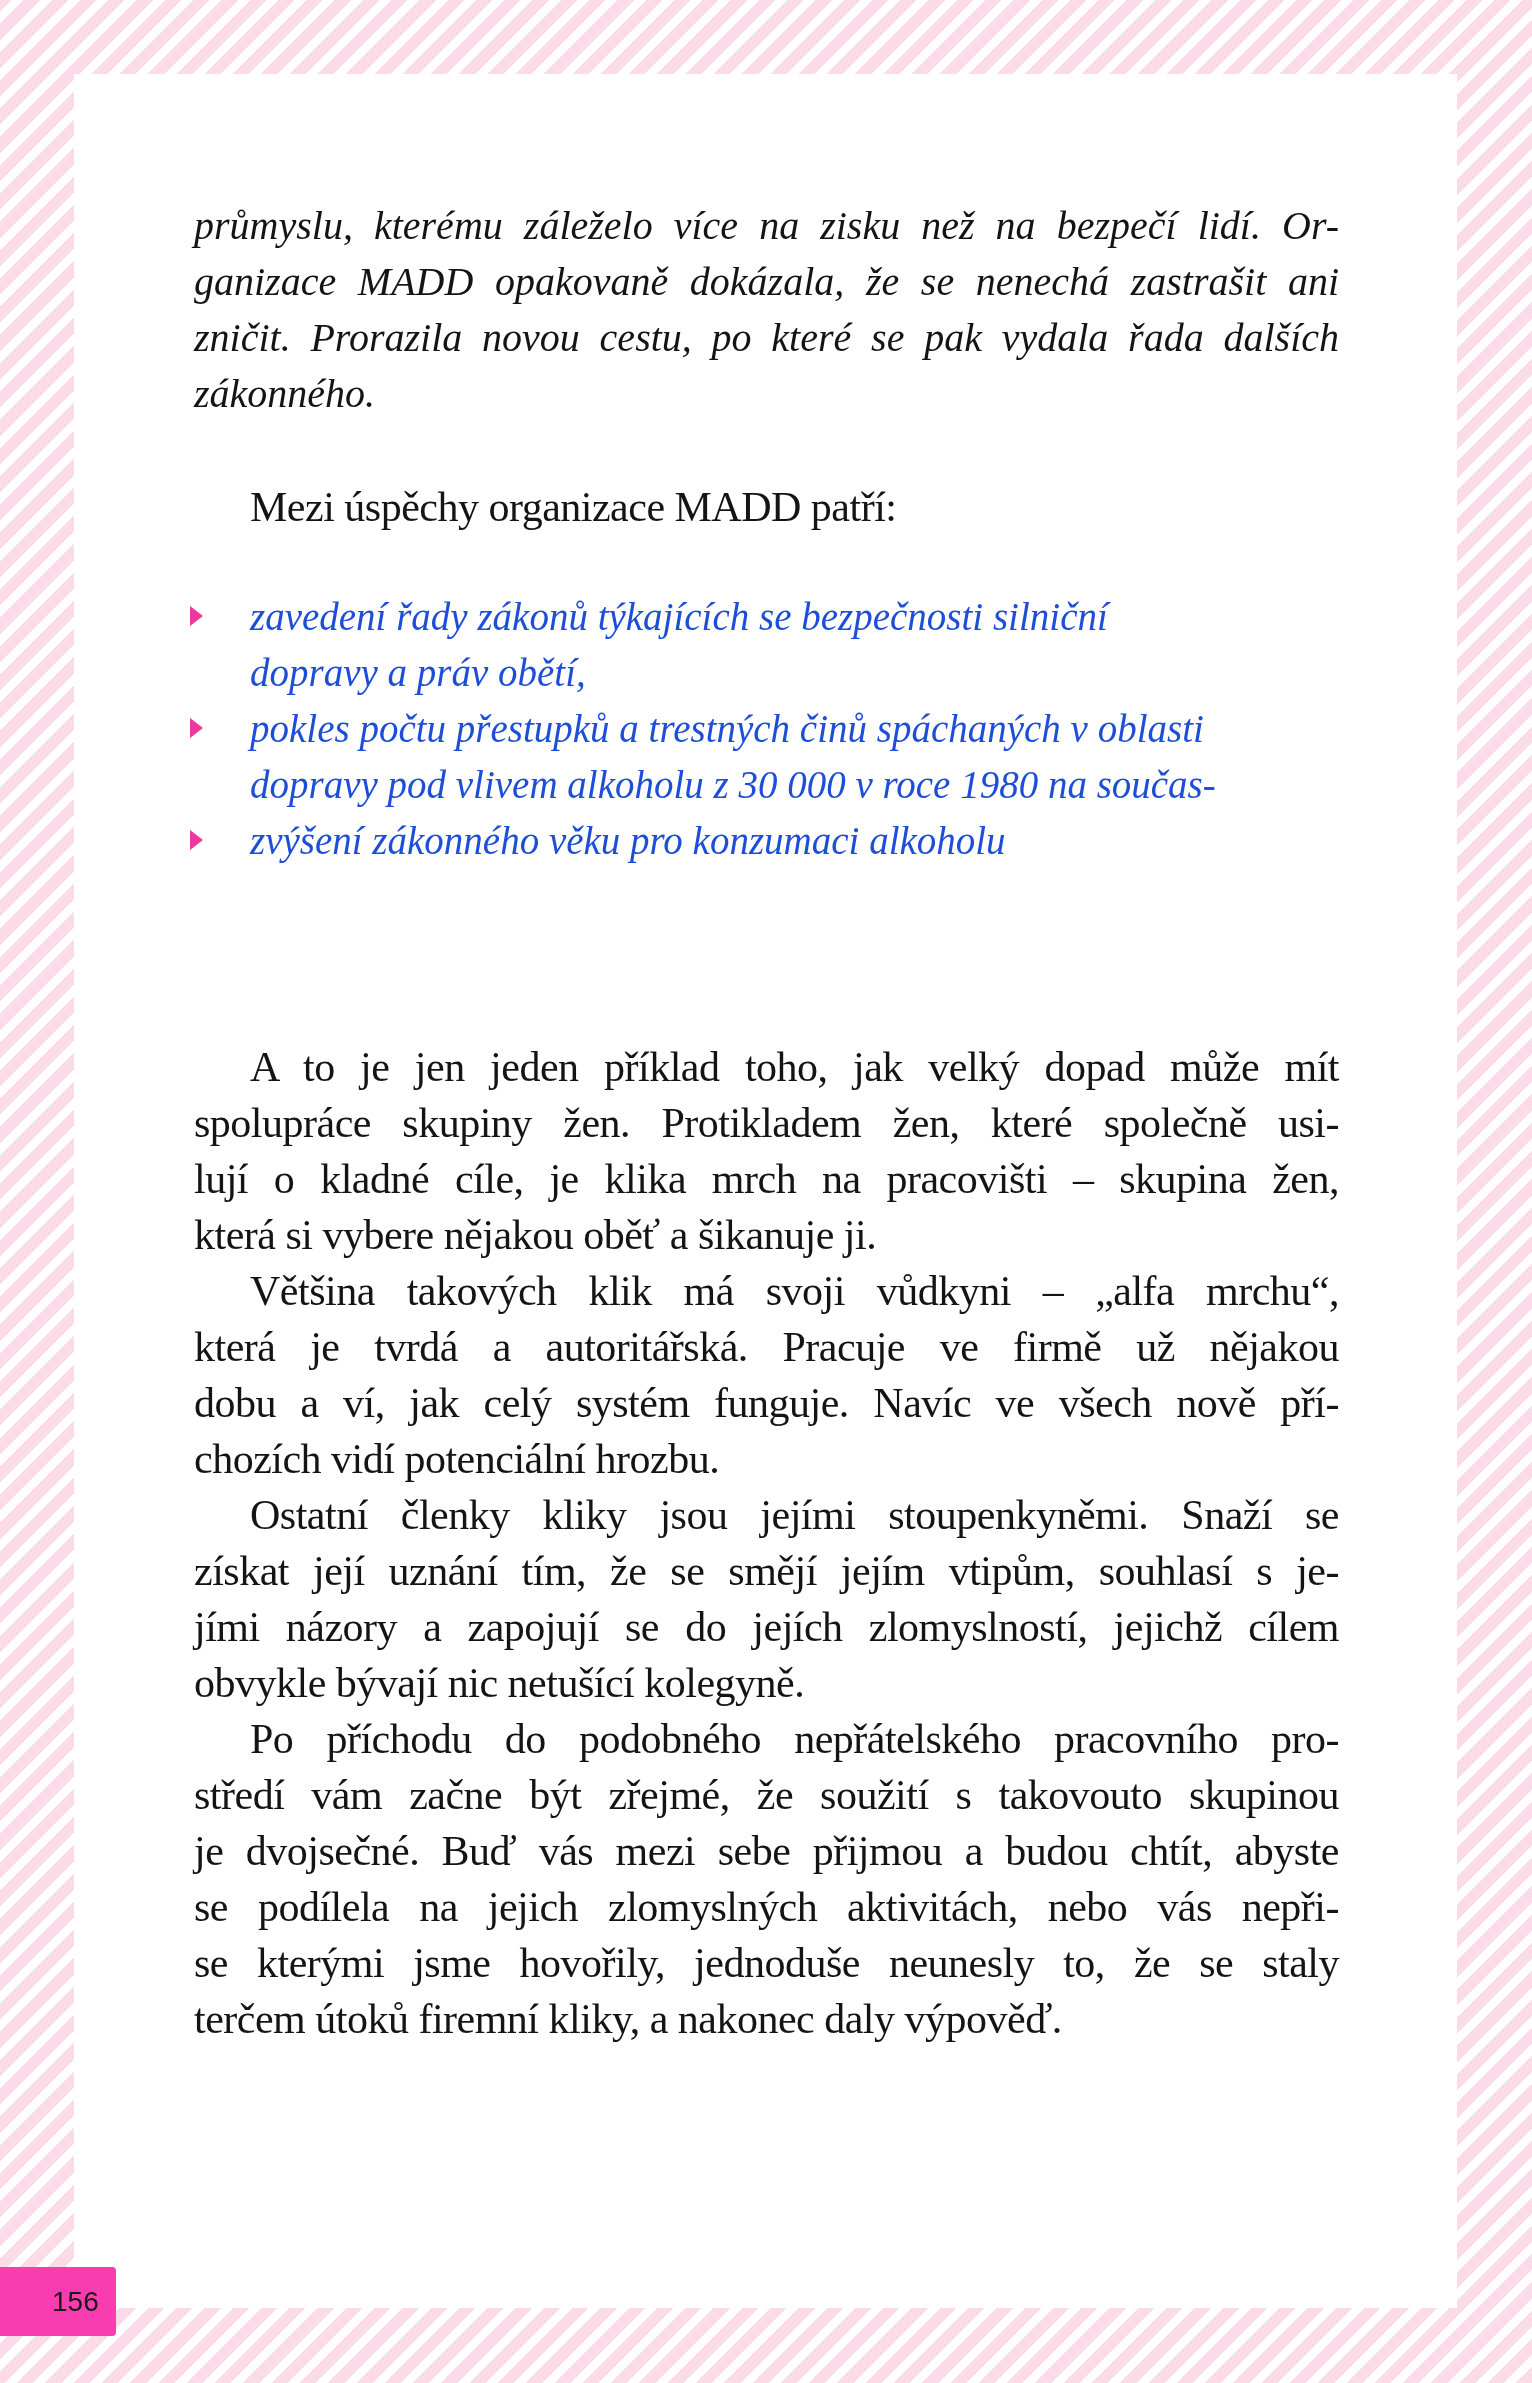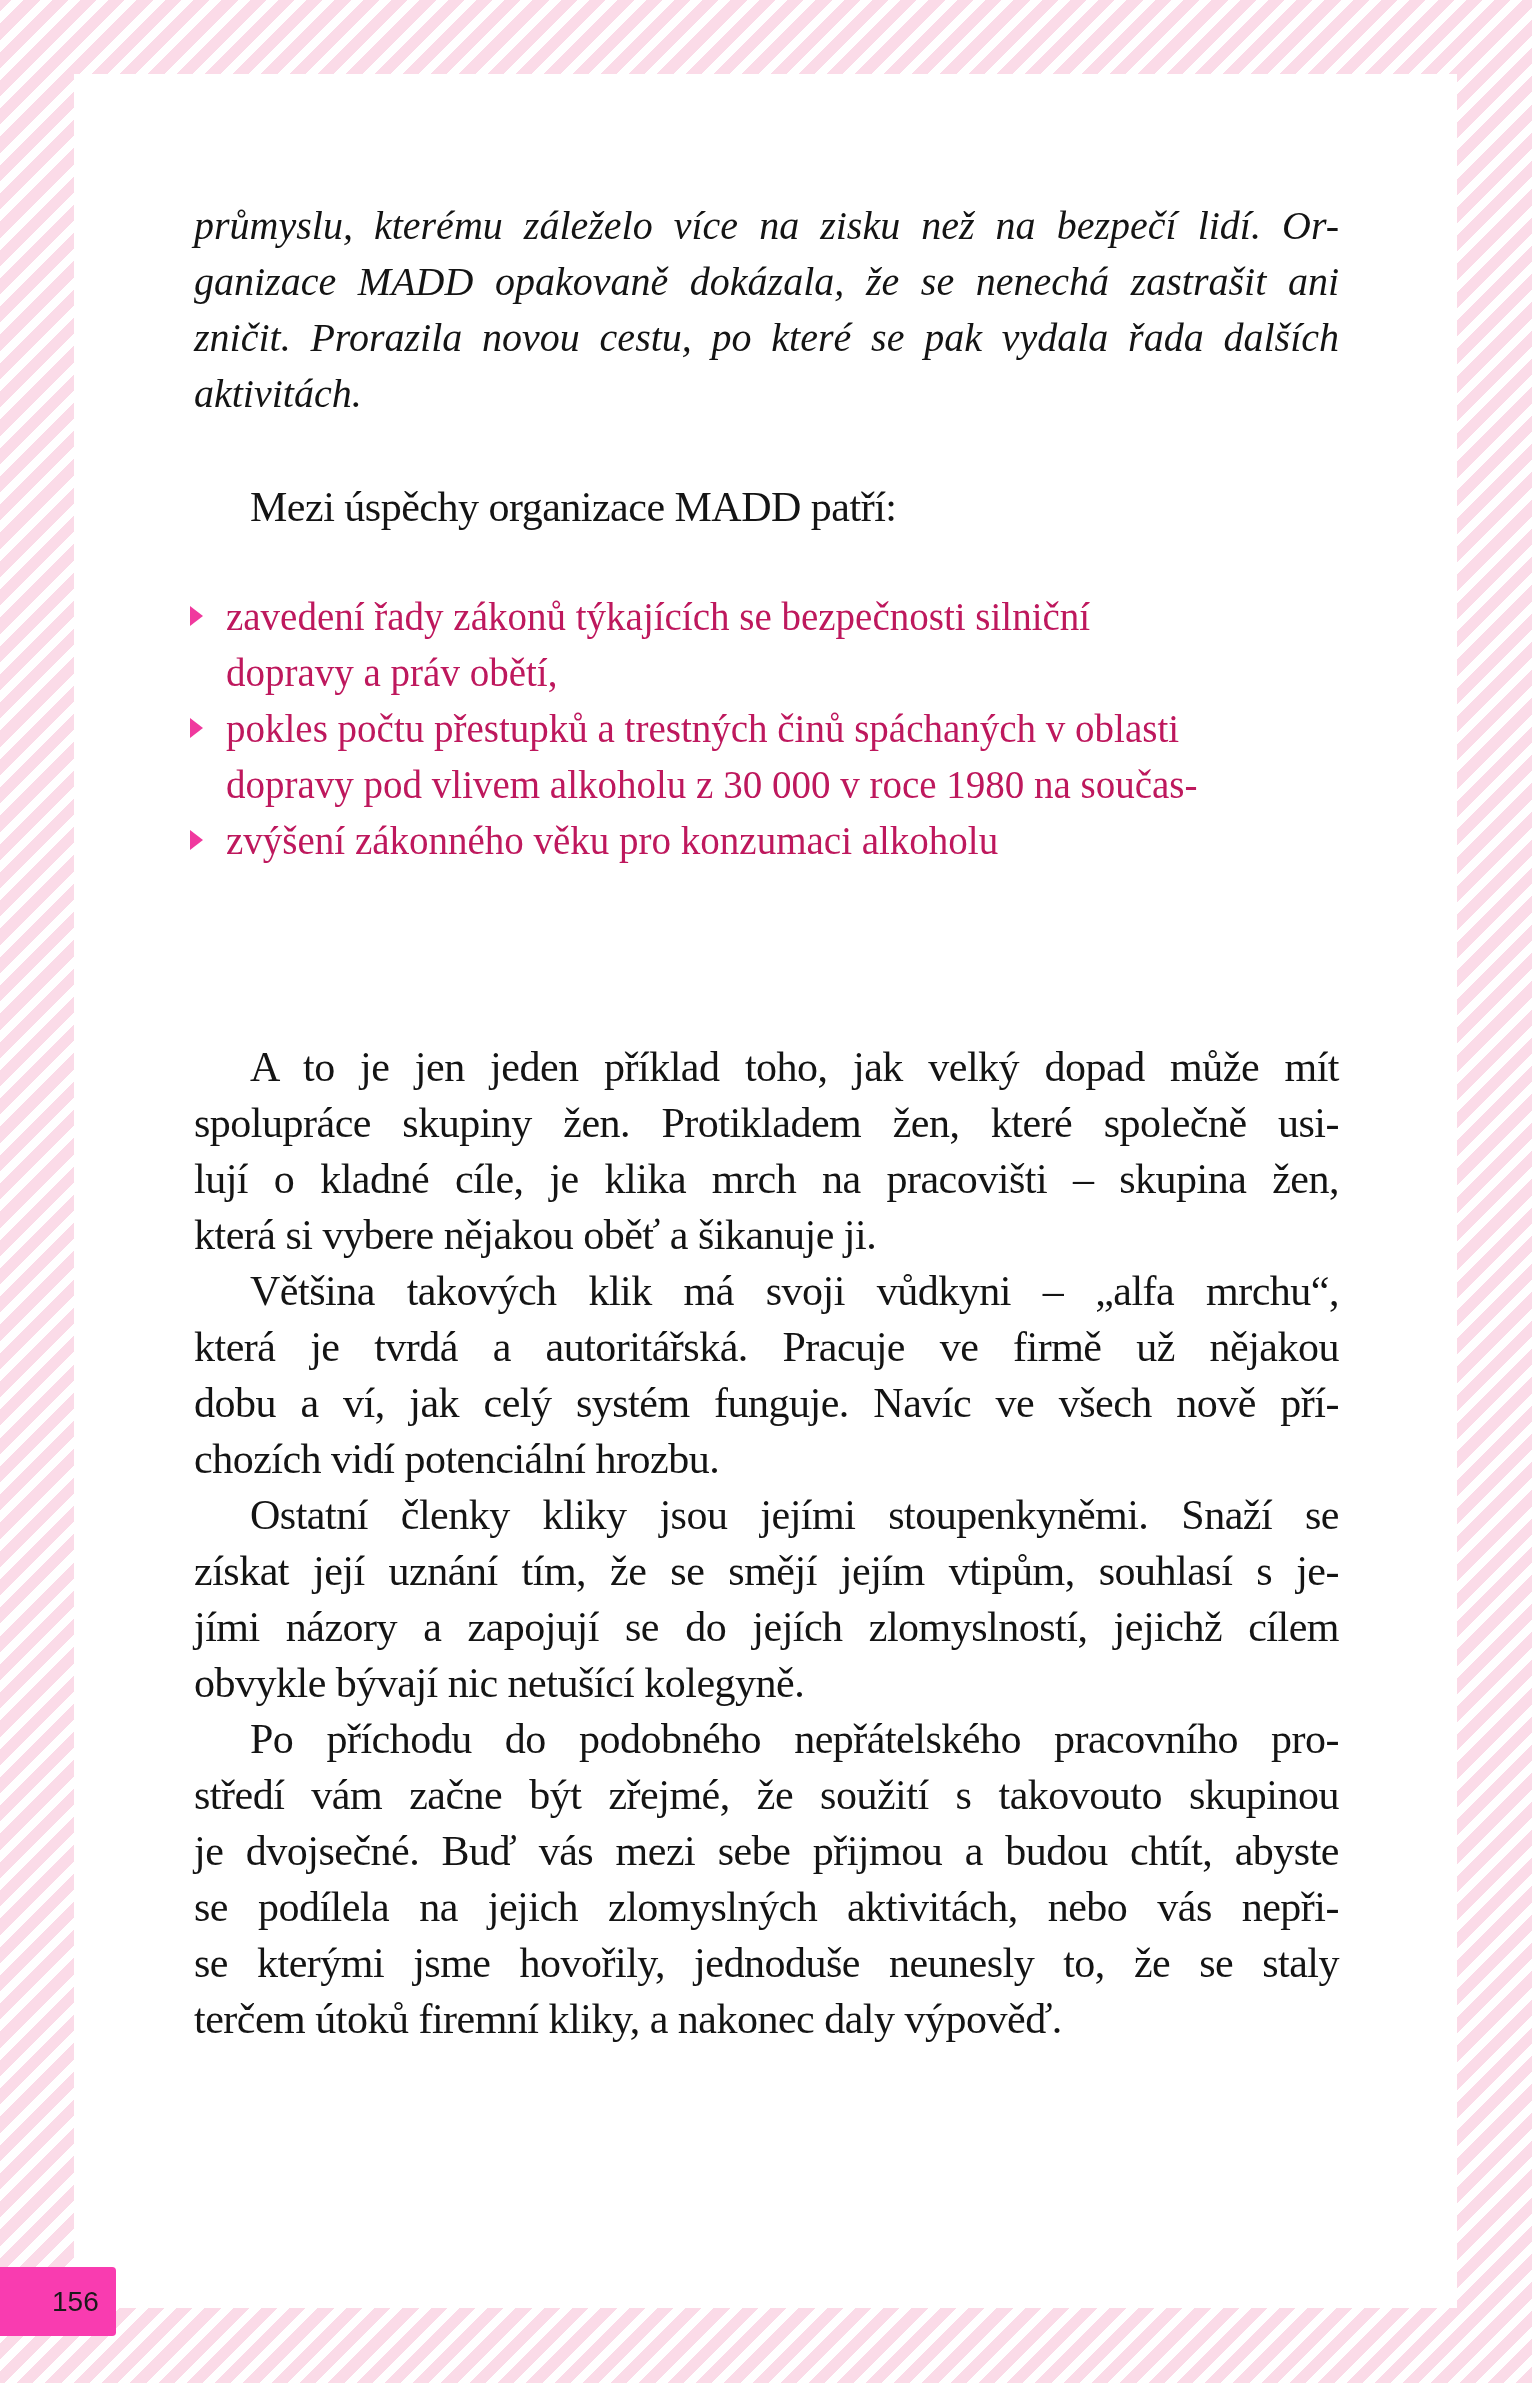--- a/index.html
+++ b/index.html
@@ -62,25 +62,26 @@
   .bullet-item { position: relative; }
   .bullet-marker {
     position: absolute;
     left: 0;
     width: 0; height: 0;
     border-top: 10.6px solid transparent;
     border-bottom: 10.6px solid transparent;
     border-left: 13.4px solid #f0399e;
   }
   .bullet-text {
-    margin-left: 36px;
+    margin-left: 60px;
     font-family: "Liberation Serif", "DejaVu Serif", serif;
+    font-style: italic;
     font-size: 39px;
     line-height: 56px;
-    color: #be185d;
+    color: #1d4ed8;
   }
   .page-number {
     position: absolute;
     left: 0;
     top: 2267px;
     width: 116px;
     height: 69px;
     background: #f93cb0;
     border-radius: 0 3.8px 3.8px 0;
     box-sizing: border-box;
@@ -94,21 +95,21 @@
 </style>
 </head>
 <body>
 
 <div class="panel"></div>
 
 <div class="text-block italic" style="top:198px;">
   <span class="line justify">průmyslu, kterému záleželo více na zisku než na bezpečí lidí. Or-</span>
   <span class="line justify">ganizace MADD opakovaně dokázala, že se nenechá zastrašit ani</span>
   <span class="line justify">zničit. Prorazila novou cestu, po které se pak vydala řada dalších</span>
-  <span class="line">aktivitách.</span>
+  <span class="line">zákonného.</span>
 </div>
 
 <div class="text-block condensed" style="top:479px;">
   <span class="line indent">Mezi úspěchy organizace MADD patří:</span>
 </div>
 
 <div class="bullet-list" style="top:589px;">
   <div class="bullet-item">
     <span class="bullet-marker" style="top:17.3px;"></span>
     <div class="bullet-text">

